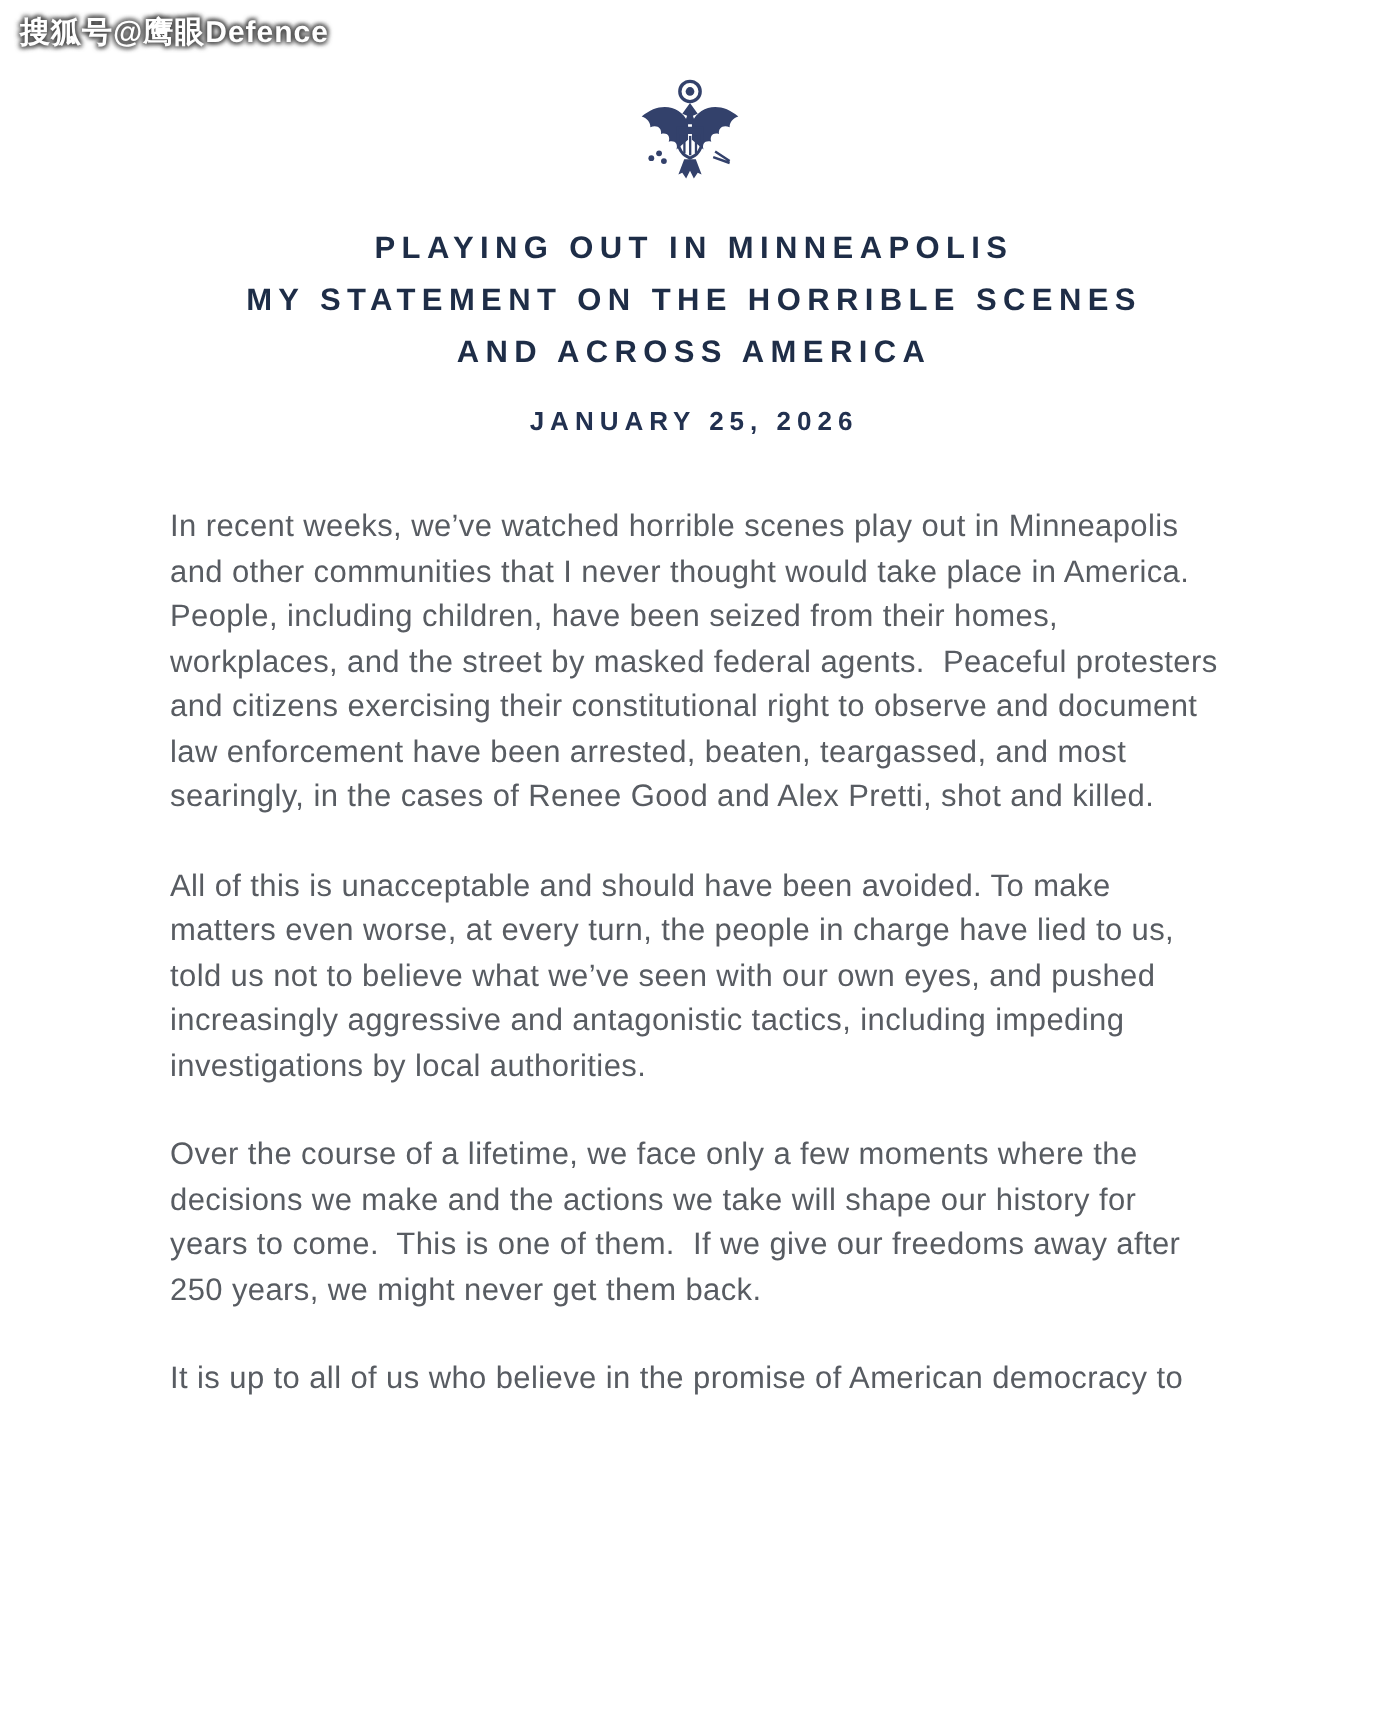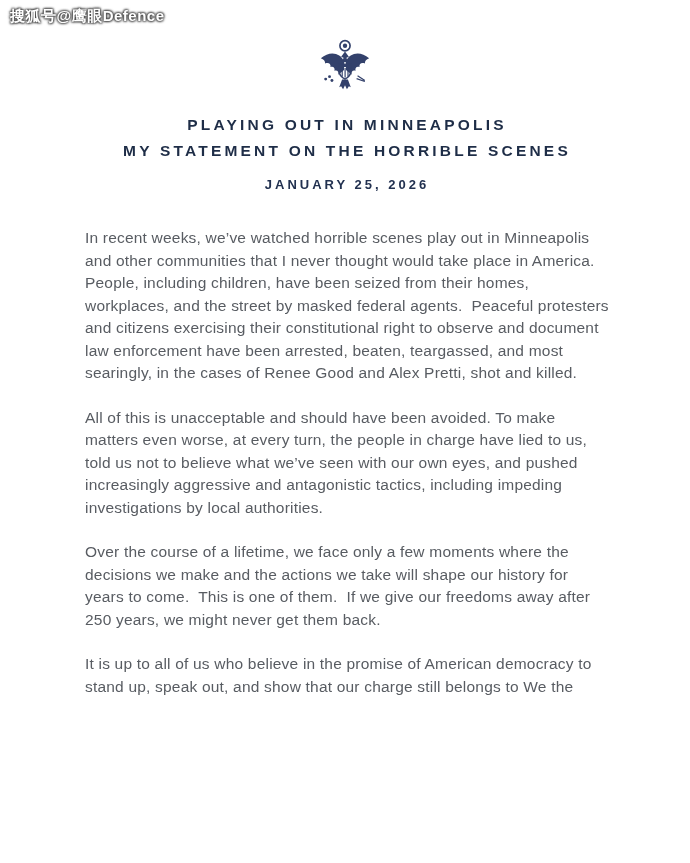--- a/index.html
+++ b/index.html
@@ -126,20 +126,21 @@
 
         <path d="M86 76 l15 10 M84 82 l17 6" fill="none" stroke="#33416b" stroke-width="2.5"></path>
       </g>
     </svg>
   </div>
 
   <div class="statement">
     <div class="title-block">
       <div>PLAYING OUT IN MINNEAPOLIS</div>
       <div>MY STATEMENT ON THE HORRIBLE SCENES</div>
+      <div>AND ACROSS AMERICA</div>
     </div>
 
     <div class="date-line">JANUARY 25, 2026</div>
 
     <div class="body-block">
       <p>In recent weeks, we’ve watched horrible scenes play out in Minneapolis and other communities that I never thought would take place in America.  People, including children, have been seized from their homes, workplaces, and the street by masked federal agents.  Peaceful protesters and citizens exercising their constitutional right to observe and document law enforcement have been arrested, beaten, teargassed, and most searingly, in the cases of Renee Good and Alex Pretti, shot and killed.</p>
       <p>All of this is unacceptable and should have been avoided. To make matters even worse, at every turn, the people in charge have lied to us, told us not to believe what we’ve seen with our own eyes, and pushed increasingly aggressive and antagonistic tactics, including impeding investigations by local authorities.</p>
       <p>Over the course of a lifetime, we face only a few moments where the decisions we make and the actions we take will shape our history for years to come.  This is one of them.  If we give our freedoms away after 250 years, we might never get them back.</p>
       <p>It is up to all of us who believe in the promise of American democracy to stand up, speak out, and show that our charge still belongs to We the People.</p>
     </div>

